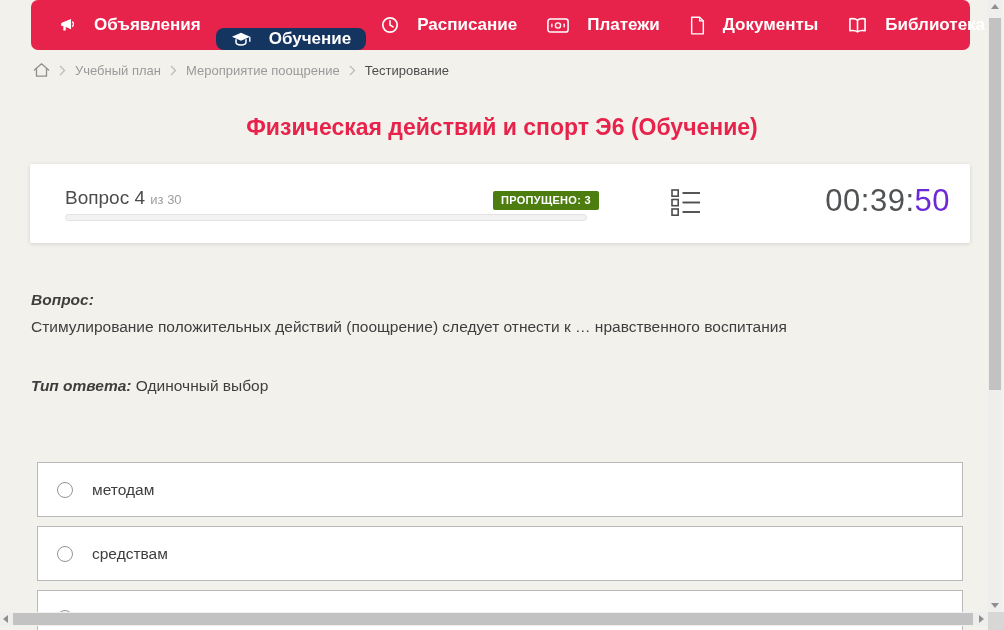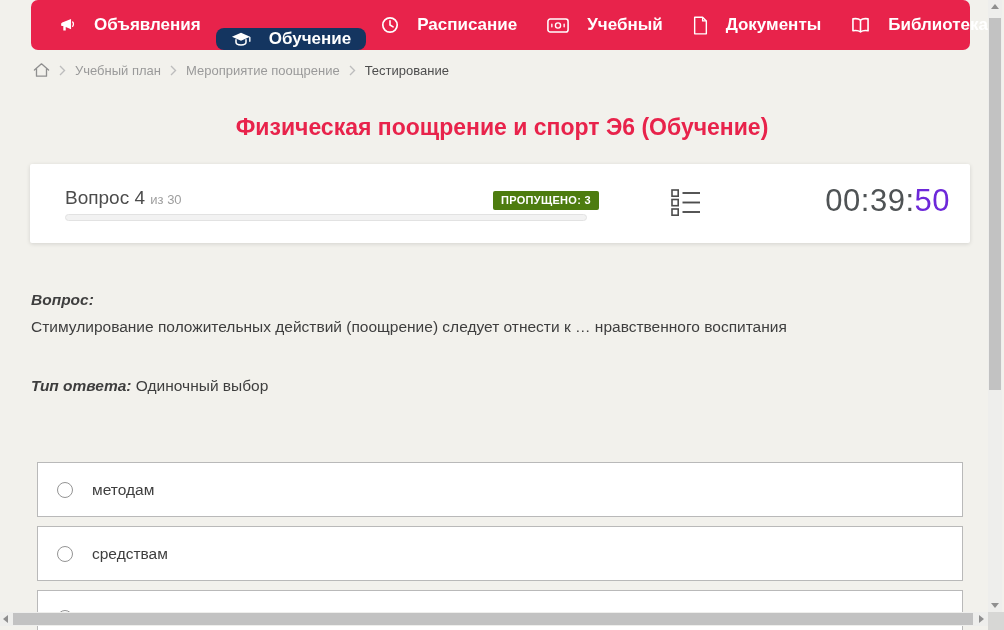--- a/index.html
+++ b/index.html
@@ -132,21 +132,21 @@
   </div>
 
   <div class="nav-item">
     <span class="nav-icon">
       <svg width="22" height="15" viewBox="0 0 24 16">
           <rect x="1" y="1" width="22" height="14" rx="2.5" fill="none" stroke="#fff" stroke-width="1.7"></rect>
           <circle cx="12" cy="8" r="2.8" fill="none" stroke="#fff" stroke-width="1.5"></circle>
           <path d="M5.3 6.7 v2.6 M18.7 6.7 v2.6" stroke="#fff" stroke-width="1.5" stroke-linecap="round"></path>
         </svg>
     </span>
-    <span>Учебный</span>
+    <span>Платежи</span>
   </div>
 
   <div class="nav-item">
     <span class="nav-icon">
       <svg width="15" height="19" viewBox="0 0 18 22">
           <path d="M2 1 h9.5 L16 5.5 V21 H2 Z" fill="none" stroke="#fff" stroke-width="1.7" stroke-linejoin="round"></path>
           <path d="M11.5 1 v4.5 H16" fill="none" stroke="#fff" stroke-width="1.5"></path>
         </svg>
     </span>
     <span>Документы</span>
@@ -187,21 +187,21 @@
   </span>
   <span>Мероприятие поощрение</span>
   <span class="crumb-sep">
     <svg width="7" height="11" viewBox="0 0 7 11">
         <path d="M1 1 L5.5 5.5 L1 10" fill="none" stroke="#bdbdbd" stroke-width="1.4"></path>
       </svg>
   </span>
   <span class="crumb-current">Тестирование</span>
 </div>
 
-<div class="page-title">Физическая поощрение и спорт Э6 (Обучение)</div>
+<div class="page-title">Физическая действий и спорт Э6 (Обучение)</div>
 
 <div class="card">
   <div class="q-label">
     <span>Вопрос 4</span>
     <span class="q-of">из 30</span>
   </div>
   <div class="badge">ПРОПУЩЕНО: 3</div>
   <div class="progress"></div>
   <div class="list-icon-btn">
     <span>

